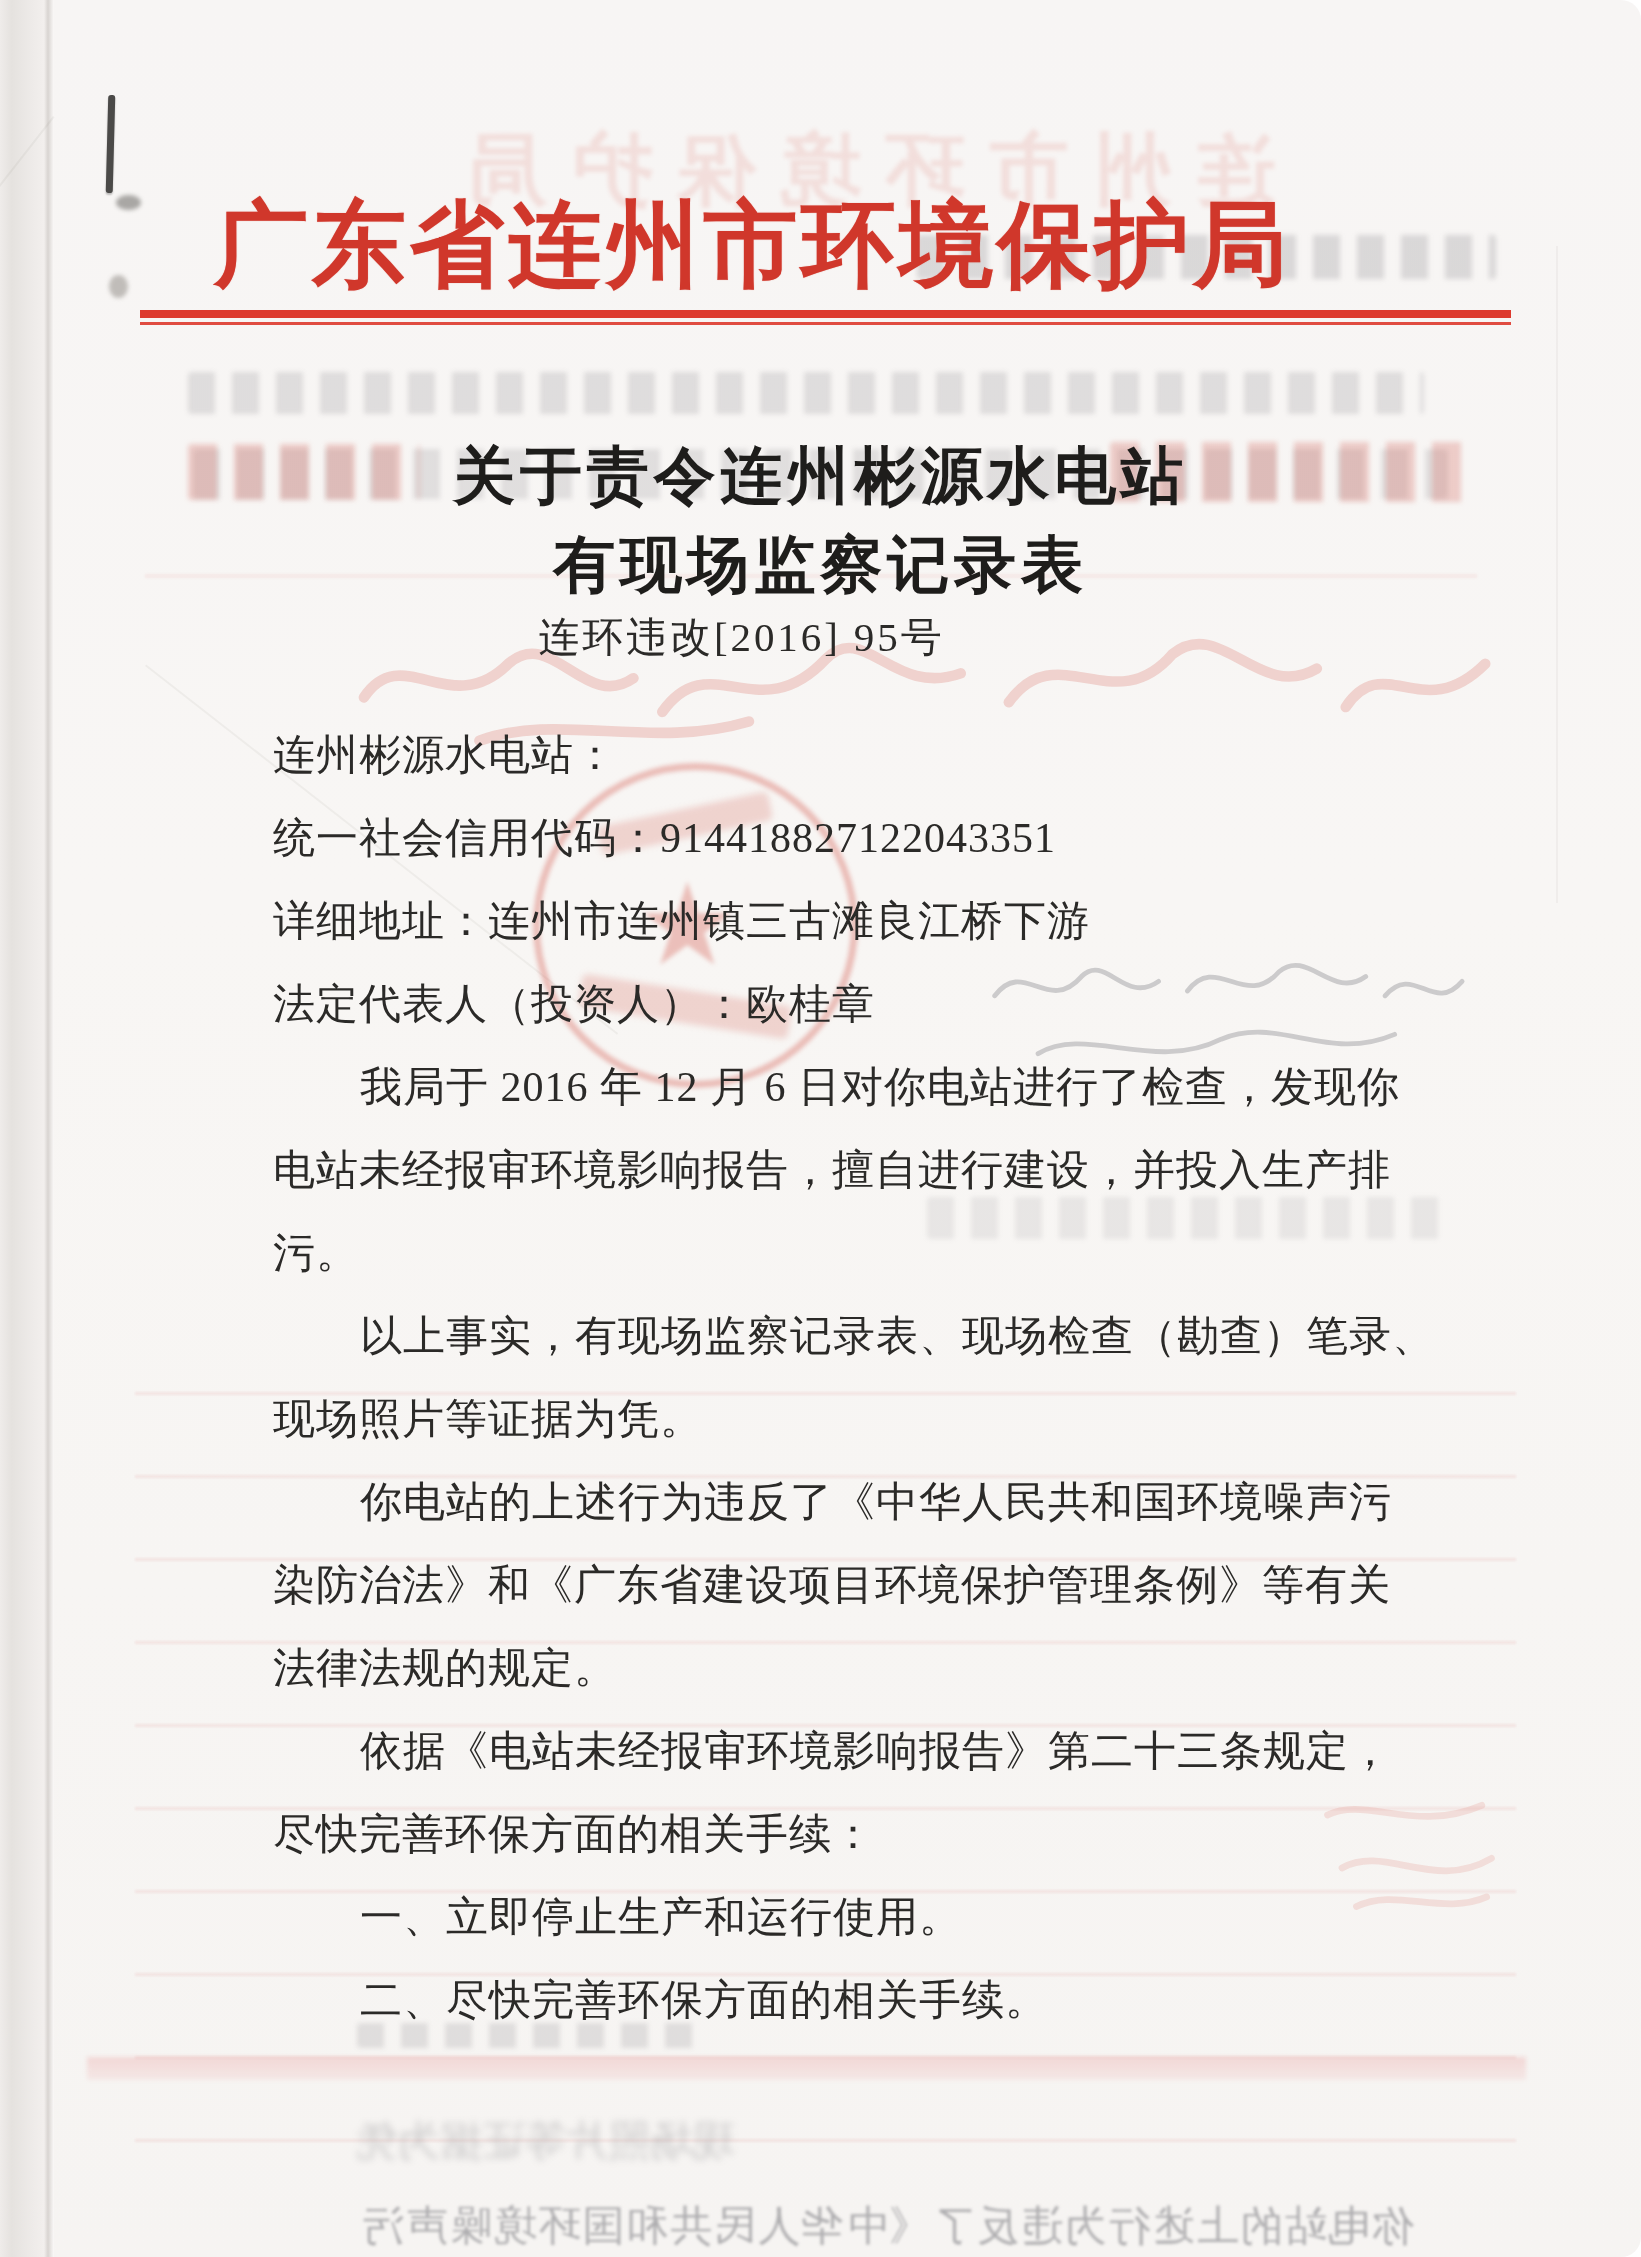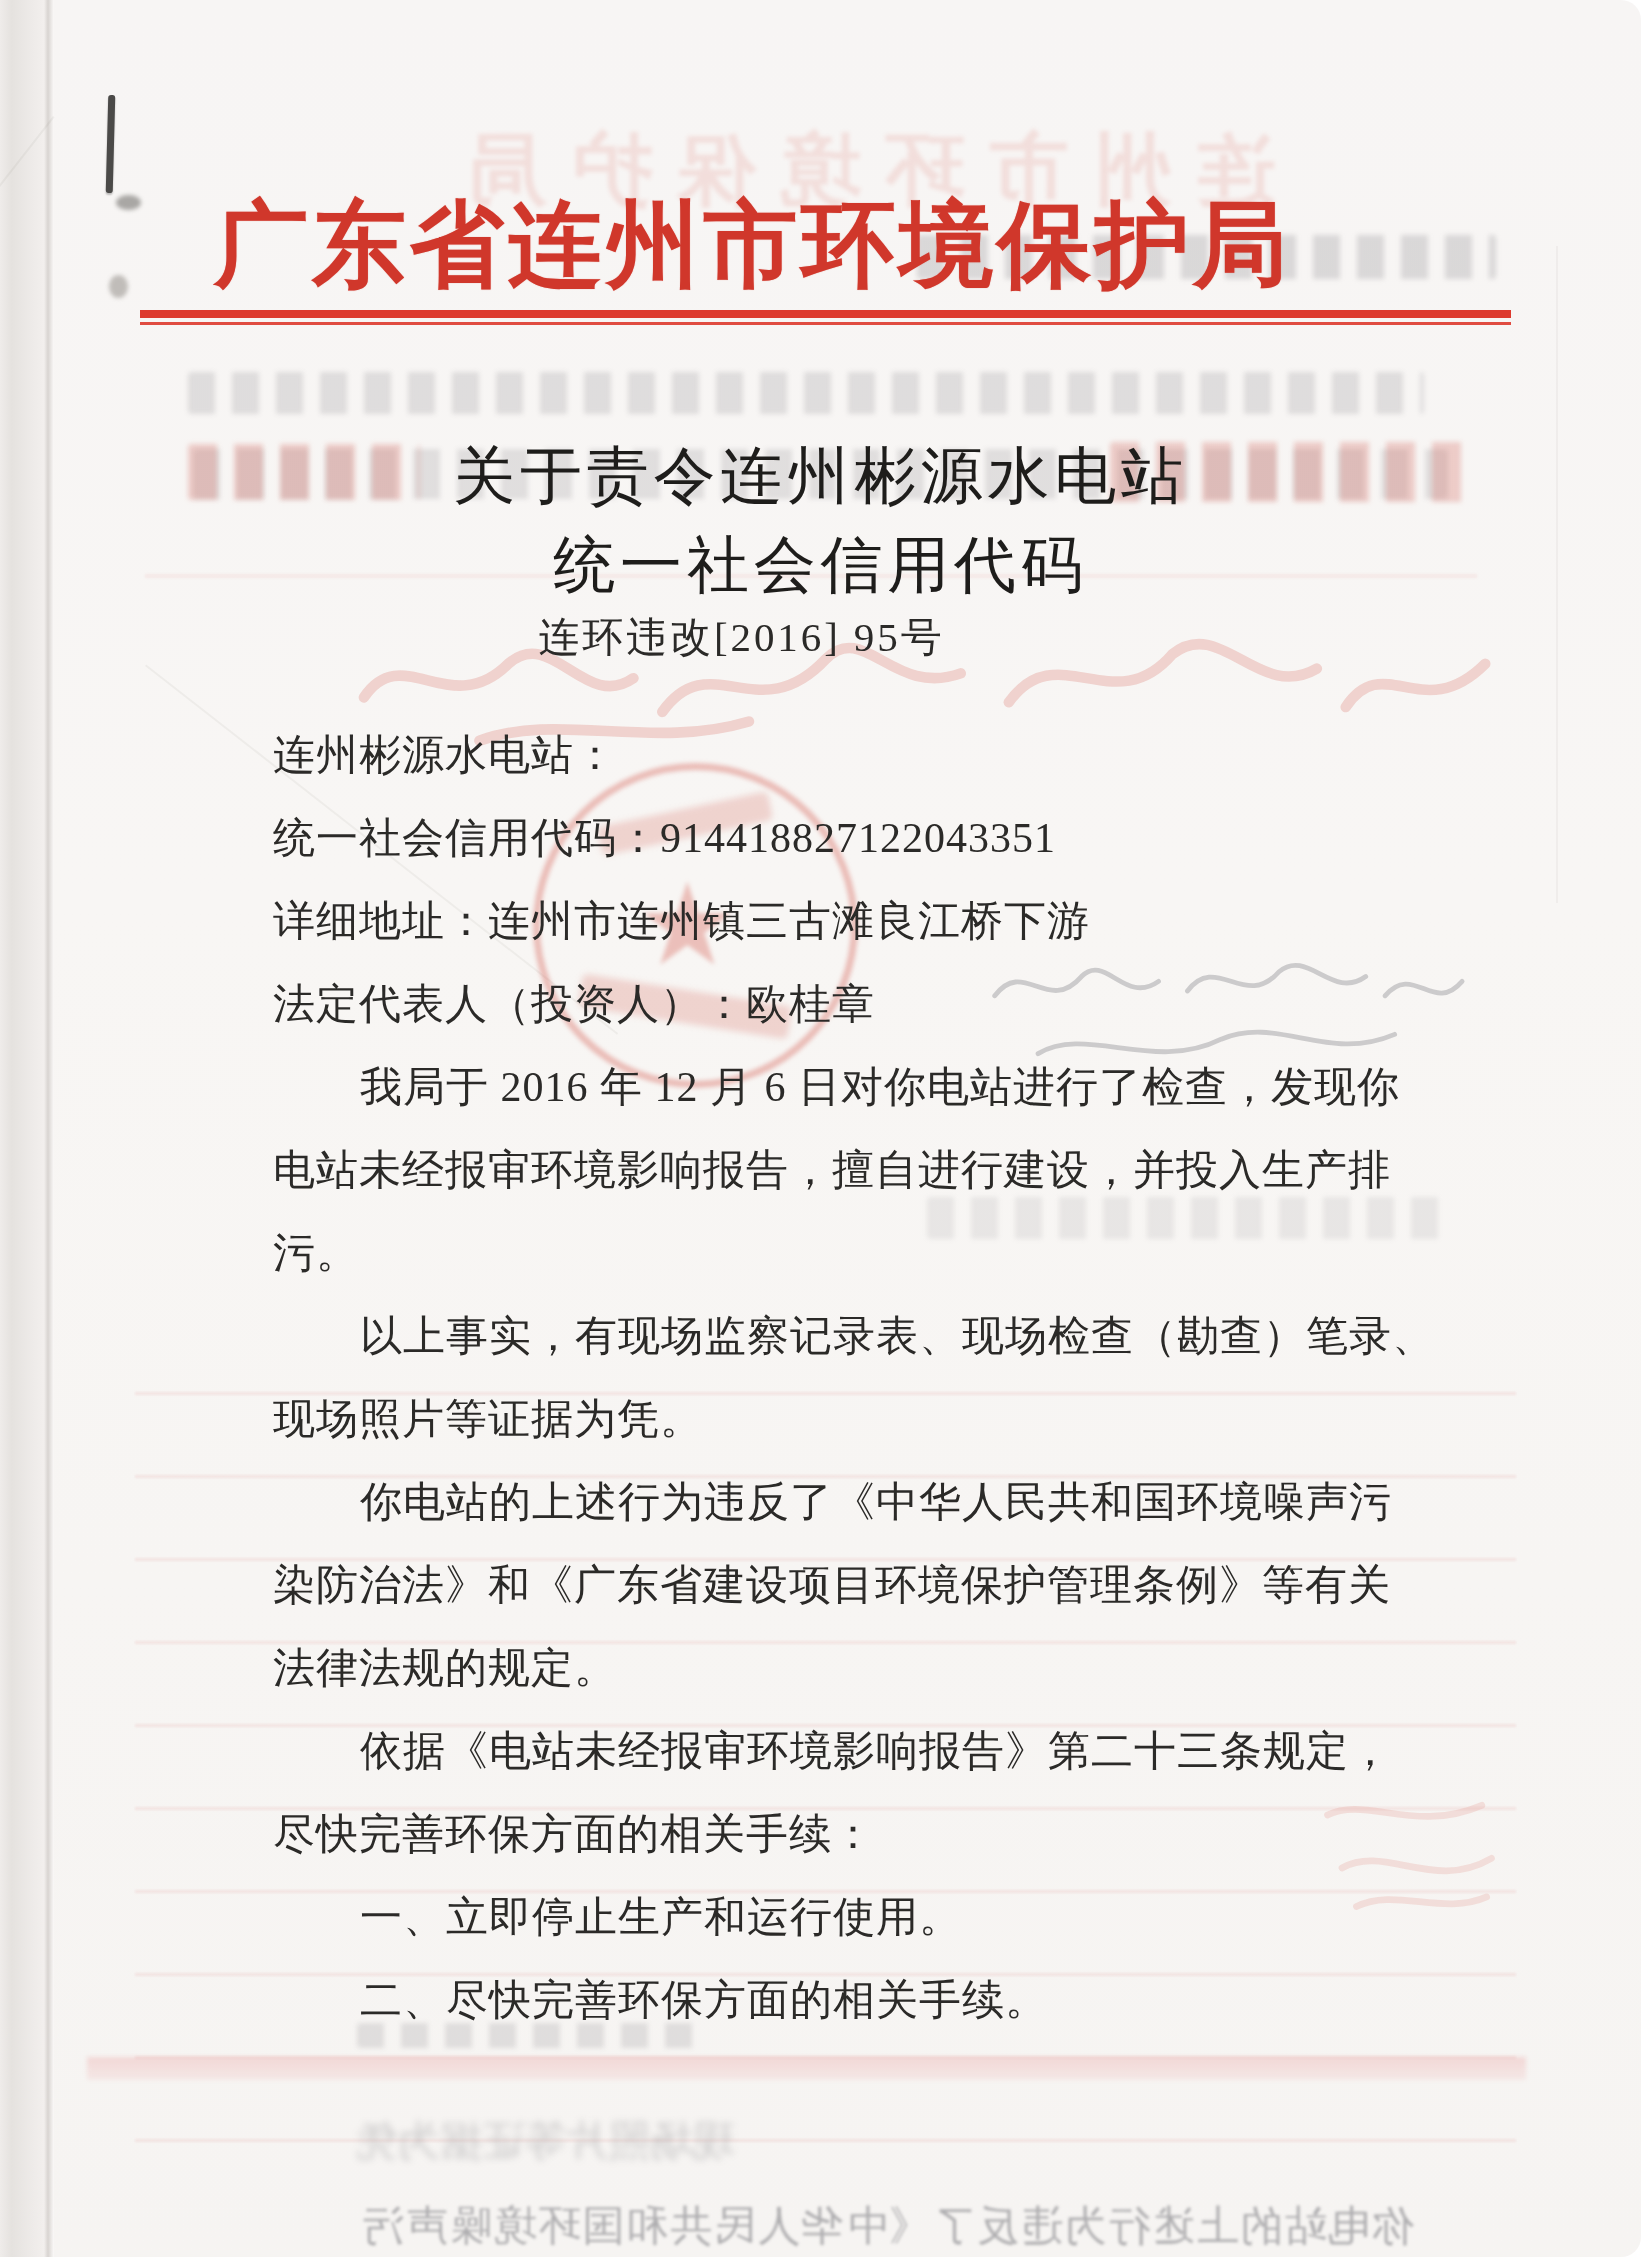--- a/index.html
+++ b/index.html
@@ -26,21 +26,21 @@
   
   .agency{position:absolute;left:0;top:182px;width:1641px;text-align:center;
     transform:translateX(-68px);
     font-size:94px;font-weight:bold;letter-spacing:3.9px;color:var(--title-red);
     text-shadow:0 0 1px rgba(213,55,44,.5);}
   .red-rule-thick{position:absolute;left:140px;top:310px;width:1371px;height:7.7px;background:var(--rule-red);}
   .red-rule-thin{position:absolute;left:140px;top:322px;width:1371px;height:2.9px;background:var(--rule-red);opacity:.9;}
 
   
   .doc-title{position:absolute;left:0;width:1641px;text-align:center;color:#1e1d1b;
-    font-weight:normal;font-size:62px;letter-spacing:4.8px;}
+    font-weight:bold;font-size:62px;letter-spacing:4.8px;}
   .doc-title.l1{top:434px;}
   .doc-title.l2{top:523px;}
   .doc-number{position:absolute;left:0;top:610px;width:1641px;text-align:center;
     transform:translateX(-79px);font-size:41px;letter-spacing:2.9px;color:#2b2a28;}
 
   
   .textblock{position:absolute;left:273px;top:714px;width:1149px;}
   .bline{height:83px;line-height:83px;font-size:42px;letter-spacing:1px;color:#2b2a28;white-space:nowrap;}
   .bline.indent{padding-left:87px;}
 
@@ -144,21 +144,21 @@
   </div>
 
   <div class="pink-rules"></div>
   <div class="pink-band"></div>
 
   <div class="agency">广东省连州市环境保护局</div>
   <div class="red-rule-thick"></div>
   <div class="red-rule-thin"></div>
 
   <div class="doc-title l1">关于责令连州彬源水电站</div>
-  <div class="doc-title l2">统一社会信用代码</div>
+  <div class="doc-title l2">有现场监察记录表</div>
   <div class="doc-number">连环违改[2016] 95号</div>
 
   <div class="textblock">
     <div class="bline">连州彬源水电站：</div>
     <div class="bline">统一社会信用代码：914418827122043351</div>
     <div class="bline">详细地址：连州市连州镇三古滩良江桥下游</div>
     <div class="bline">法定代表人（投资人）：欧桂章</div>
 
     <div class="bline indent">我局于 2016 年 12 月 6 日对你电站进行了检查，发现你</div>
     <div class="bline">电站未经报审环境影响报告，擅自进行建设，并投入生产排</div>

